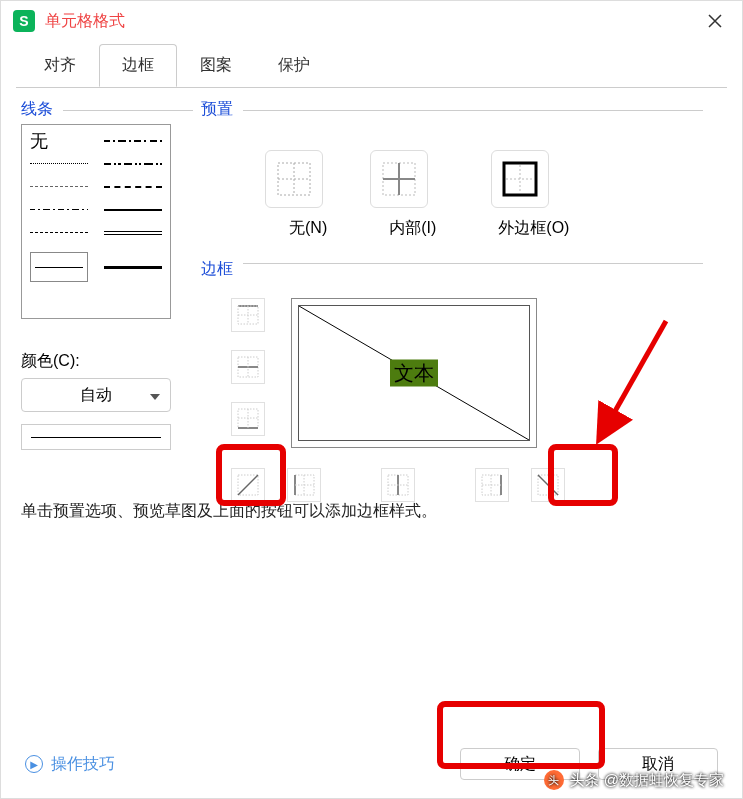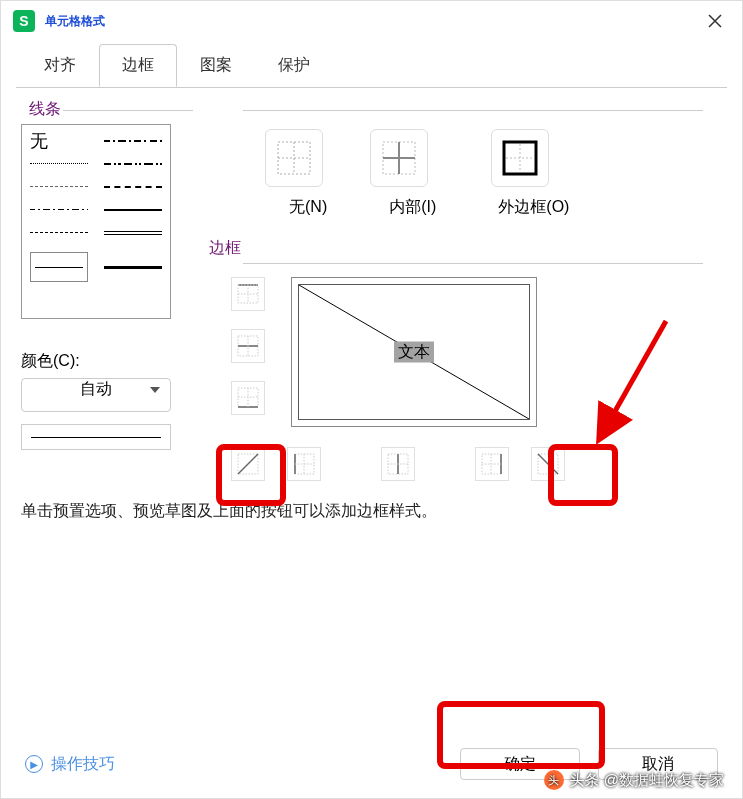--- a/index.html
+++ b/index.html
@@ -1,51 +1,51 @@
 <!DOCTYPE html>
 <html><head>
 <meta charset="utf-8">
 <style>
   * { box-sizing: border-box; margin: 0; padding: 0; font-family: "Microsoft YaHei", sans-serif; }
   body { width: 743px; height: 799px; background: #fff; position: relative; overflow: hidden; }
   .dialog { width: 100%; height: 100%; border: 1px solid #ddd; position: relative; }
   .titlebar { height: 40px; display: flex; align-items: center; padding: 0 12px; }
   .app-icon { width: 22px; height: 22px; background: #0bb35a; border-radius: 4px; display: flex; align-items: center; justify-content: center; color: #fff; font-size: 14px; font-weight: bold; margin-right: 10px; }
-  .title { font-size: 12px; color: #1d4ed8; flex: 1; font-weight: bold; }
+  .title { font-size: 16px; color: #ef4444; flex: 1; }
   .close-btn { width: 30px; height: 30px; display: flex; align-items: center; justify-content: center; cursor: pointer; font-size: 20px; }
   .tabs { display: flex; padding: 0 20px; height: 46px; align-items: end; }
   .tab { padding: 10px 22px; font-size: 16px; color: #333; cursor: pointer; border: 1px solid transparent; }
   .tab.active { border: 1px solid #ccc; border-bottom: 1px solid #fff; border-radius: 4px 4px 0 0; position: relative; z-index: 2; }
   .tab-sep { position: absolute; left: 15px; right: 15px; top: 86px; border-top: 1px solid #ccc; }
   .content { padding: 12px 20px; position: relative; }
-  .section-label { font-size: 16px; color: #701a75; position: relative; margin-left: 8px; }
+  .section-label { font-size: 16px; color: #1d4ed8; position: relative; }
   .section-line { border-top: 1px solid #ccc; position: absolute; }
   .left-col { position: absolute; left: 20px; top: 12px; width: 165px; }
   .right-col { position: absolute; left: 200px; top: 12px; right: 20px; }
   .style-label { font-size: 16px; margin-top: 28px; }
   .style-box { border: 1px solid #999; width: 150px; height: 195px; margin-top: 4px; padding: 4px 8px; }
   .style-row { display: flex; justify-content: space-between; height: 23px; align-items: center; }
   .ls { width: 58px; height: 0; }
   .none-txt { font-size: 18px; }
   .color-label { font-size: 16px; margin-top: 32px; }
-  .color-select { width: 150px; height: 34px; margin-top: 6px; border: 1px solid #ccc; border-radius: 4px; display: flex; justify-content: center; font-size: 16px; position: relative; cursor: pointer; }
+  .color-select { width: 150px; height: 34px; margin-top: 6px; border: 1px solid #ccc; border-radius: 4px; display: flex; align-items: center; justify-content: center; font-size: 16px; position: relative; cursor: pointer; }
   .color-select .caret { position: absolute; right: 10px; }
   .color-preview { width: 150px; height: 26px; margin-top: 12px; border: 1px solid #ccc; display: flex; align-items: center; justify-content: center; }
   .color-preview-line { width: 130px; border-top: 1.5px solid #000; }
   .preset-row { display: flex; gap: 34px; margin-top: 30px; margin-left: 60px; }
   .preset-item { display: flex; flex-direction: column; align-items: center; gap: 10px; }
   .preset-btn { width: 58px; height: 58px; border: 1px solid #ddd; border-radius: 6px; display: flex; align-items: center; justify-content: center; cursor: pointer; }
   .preset-lbl { font-size: 16px; margin-left: 28px; }
   .border-section { margin-top: 20px; }
   .border-grid { position: relative; margin-top: 18px; }
   .side-btns { position: absolute; left: 30px; top: 0; display: flex; flex-direction: column; gap: 18px; }
   .sq-btn { width: 34px; height: 34px; border: 1px solid #e0e0e0; display: flex; align-items: center; justify-content: center; cursor: pointer; background: #fff; }
   .preview-box { position: absolute; left: 90px; top: 0; width: 246px; height: 150px; border: 1px solid #888; }
   .preview-inner { position: absolute; inset: 6px; border: 1px solid #555; }
-  .preview-text { position: absolute; left: 50%; top: 50%; transform: translate(-50%, -50%); font-size: 16px; background: #a3a3a3; padding: 0 4px; }
+  .preview-text { position: absolute; left: 50%; top: 50%; transform: translate(-50%, -50%); font-size: 20px; background: #4d7c0f; padding: 0 4px; }
   .bottom-btns { position: absolute; left: 30px; top: 170px; display: flex; align-items: center; }
   .hint { font-size: 16px; color: #222; position: absolute; left: 20px; top: 500px; }
   .footer { position: absolute; bottom: 18px; left: 0; right: 0; display: flex; align-items: center; padding: 0 24px; }
   .tips { display: flex; align-items: center; gap: 8px; color: #4a90e2; font-size: 16px; cursor: pointer; }
   .tips-icon { width: 18px; height: 18px; border: 1.5px solid #4a90e2; border-radius: 50%; display: flex; align-items: center; justify-content: center; font-size: 10px; }
   .footer-spacer { flex: 1; }
   .btn { width: 120px; height: 32px; border: 1px solid #ccc; border-radius: 4px; background: #fff; font-size: 16px; cursor: pointer; margin-left: 18px; }
   .red-box { position: absolute; border: 6px solid #e60000; border-radius: 8px; pointer-events: none; }
   .red-arrow { position: absolute; pointer-events: none; }
   .watermark { position: absolute; bottom: 8px; right: 18px; font-size: 15px; color: #fff; text-shadow: 0 0 3px rgba(0,0,0,.8), 0 0 3px rgba(0,0,0,.8); display: flex; align-items: center; gap: 6px; }
@@ -117,20 +117,21 @@
               <path d="M0 0 L5 6 L10 0 Z" fill="#555"></path>
             </svg>
         </span>
       </div>
       <div class="color-preview">
         <div class="color-preview-line"></div>
       </div>
     </div>
 
     <div class="right-col">
+      <div class="section-label">预置</div>
       <div class="section-line" style="left:42px; top:11px; width:460px;"></div>
 
       <div class="preset-row">
         <div class="preset-item">
           <div class="preset-btn">
             <svg width="36" height="36" viewBox="0 0 36 36">
               <rect x="2" y="2" width="32" height="32" fill="none" stroke="#aaa" stroke-dasharray="2 2"></rect>
               <line x1="18" y1="2" x2="18" y2="34" stroke="#aaa" stroke-dasharray="2 2"></line>
               <line x1="2" y1="18" x2="34" y2="18" stroke="#aaa" stroke-dasharray="2 2"></line>
             </svg>

